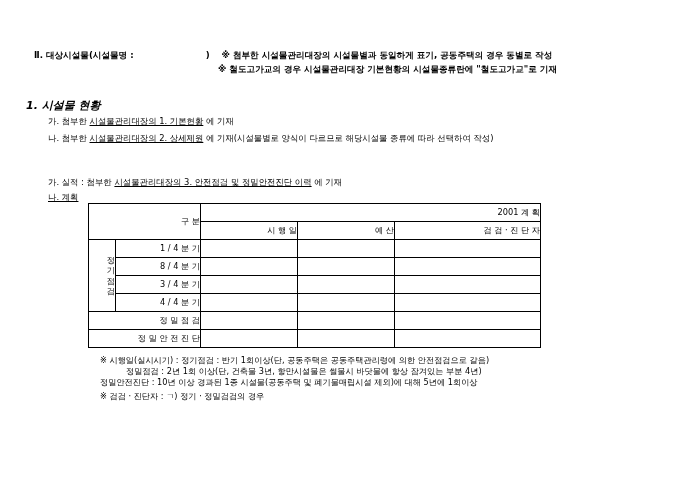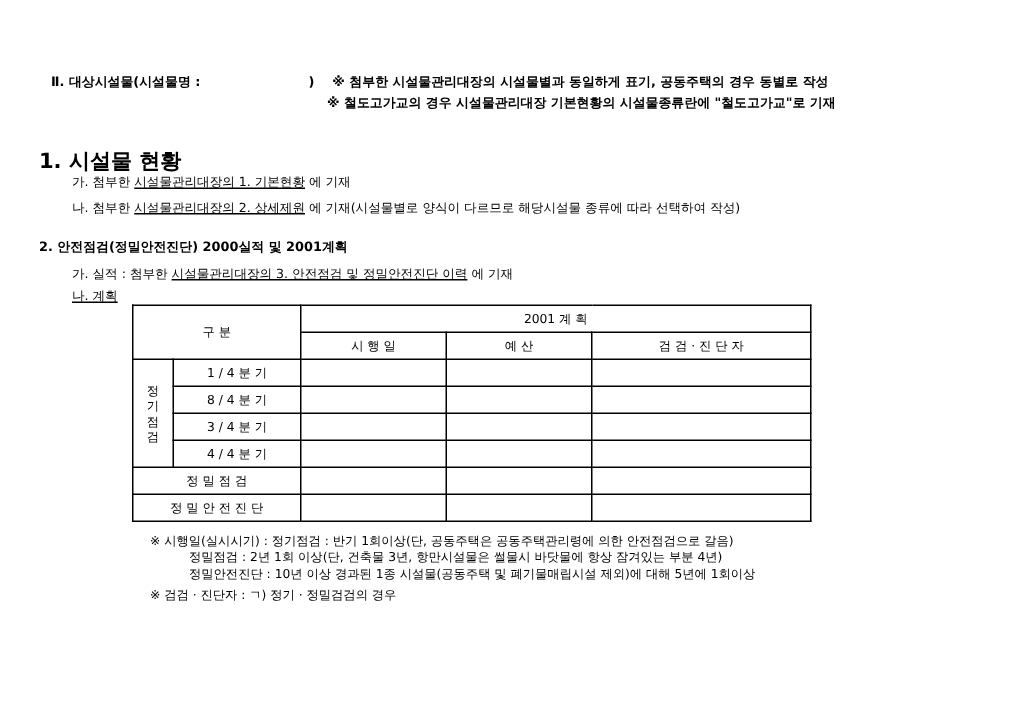--- a/index.html
+++ b/index.html
@@ -44,23 +44,24 @@
     white-space: nowrap;
     font-size: 8.6px;
     font-weight: bold;
   }
 
   
   .sec1-title {
     position: absolute;
     left: 26px;
     top: 99px;
-    font-size: 14px;
-    font-weight: bold;
-    white-space: nowrap;
+    font-size: 11px;
+    font-weight: bold;
+    white-space: nowrap;
+    font-style: italic;
   }
   .sec1-a {
     position: absolute;
     left: 48px;
     top: 116px;
     font-size: 8.4px;
     white-space: nowrap;
   }
   .sec1-b {
     position: absolute;
@@ -100,21 +101,21 @@
     position: absolute;
     left: 88px;
     top: 203px;
   }
   table.plan {
     border-collapse: collapse;
     font-size: 8.2px;
   }
   table.plan td {
     border: 1px solid #000000;
-    text-align: center;
+    text-align: right;
     vertical-align: middle;
     padding: 0;
     height: 17px;
     white-space: nowrap;
   }
   .w-cat1 { width: 26px; }
   .w-cat2 { width: 84px; }
   .w-date { width: 96px; }
   .w-budget { width: 96px; }
   .w-person { width: 145px; }
@@ -126,21 +127,21 @@
 
   
   .note1 {
     position: absolute;
     left: 100px;
     top: 355px;
     font-size: 8.2px;
     white-space: nowrap;
   }
   .note1 .l2 { display: block; margin-left: 26px; }
-  .note1 .l3 { display: block; margin-left: 26px; }
+  .note1 .l3 { display: block; }
 
   .note2 {
     position: absolute;
     left: 100px;
     top: 391px;
     font-size: 8.2px;
     white-space: nowrap;
   }
   .note3 {
     position: absolute;
@@ -170,21 +171,20 @@
     <span>가. 첨부한</span>
     <span class="u">시설물관리대장의 1. 기본현황</span>
     <span>에 기재</span>
   </div>
   <div class="sec1-b">
     <span>나. 첨부한</span>
     <span class="u">시설물관리대장의 2. 상세제원</span>
     <span>에 기재(시설물별로 양식이 다르므로 해당시설물 종류에 따라 선택하여 작성)</span>
   </div>
 
-  <div class="sec2-title">2. 안전점검(정밀안전진단) 2000실적 및 2001계획</div>
   <div class="sec2-a">
     <span>가. 실적 : 첨부한</span>
     <span class="u">시설물관리대장의 3. 안전점검 및 정밀안전진단 이력</span>
     <span>에 기재</span>
   </div>
   <div class="sec2-b">나. 계획</div>
 
   <div class="tbl-wrap">
     <table class="plan">
       <tbody>

